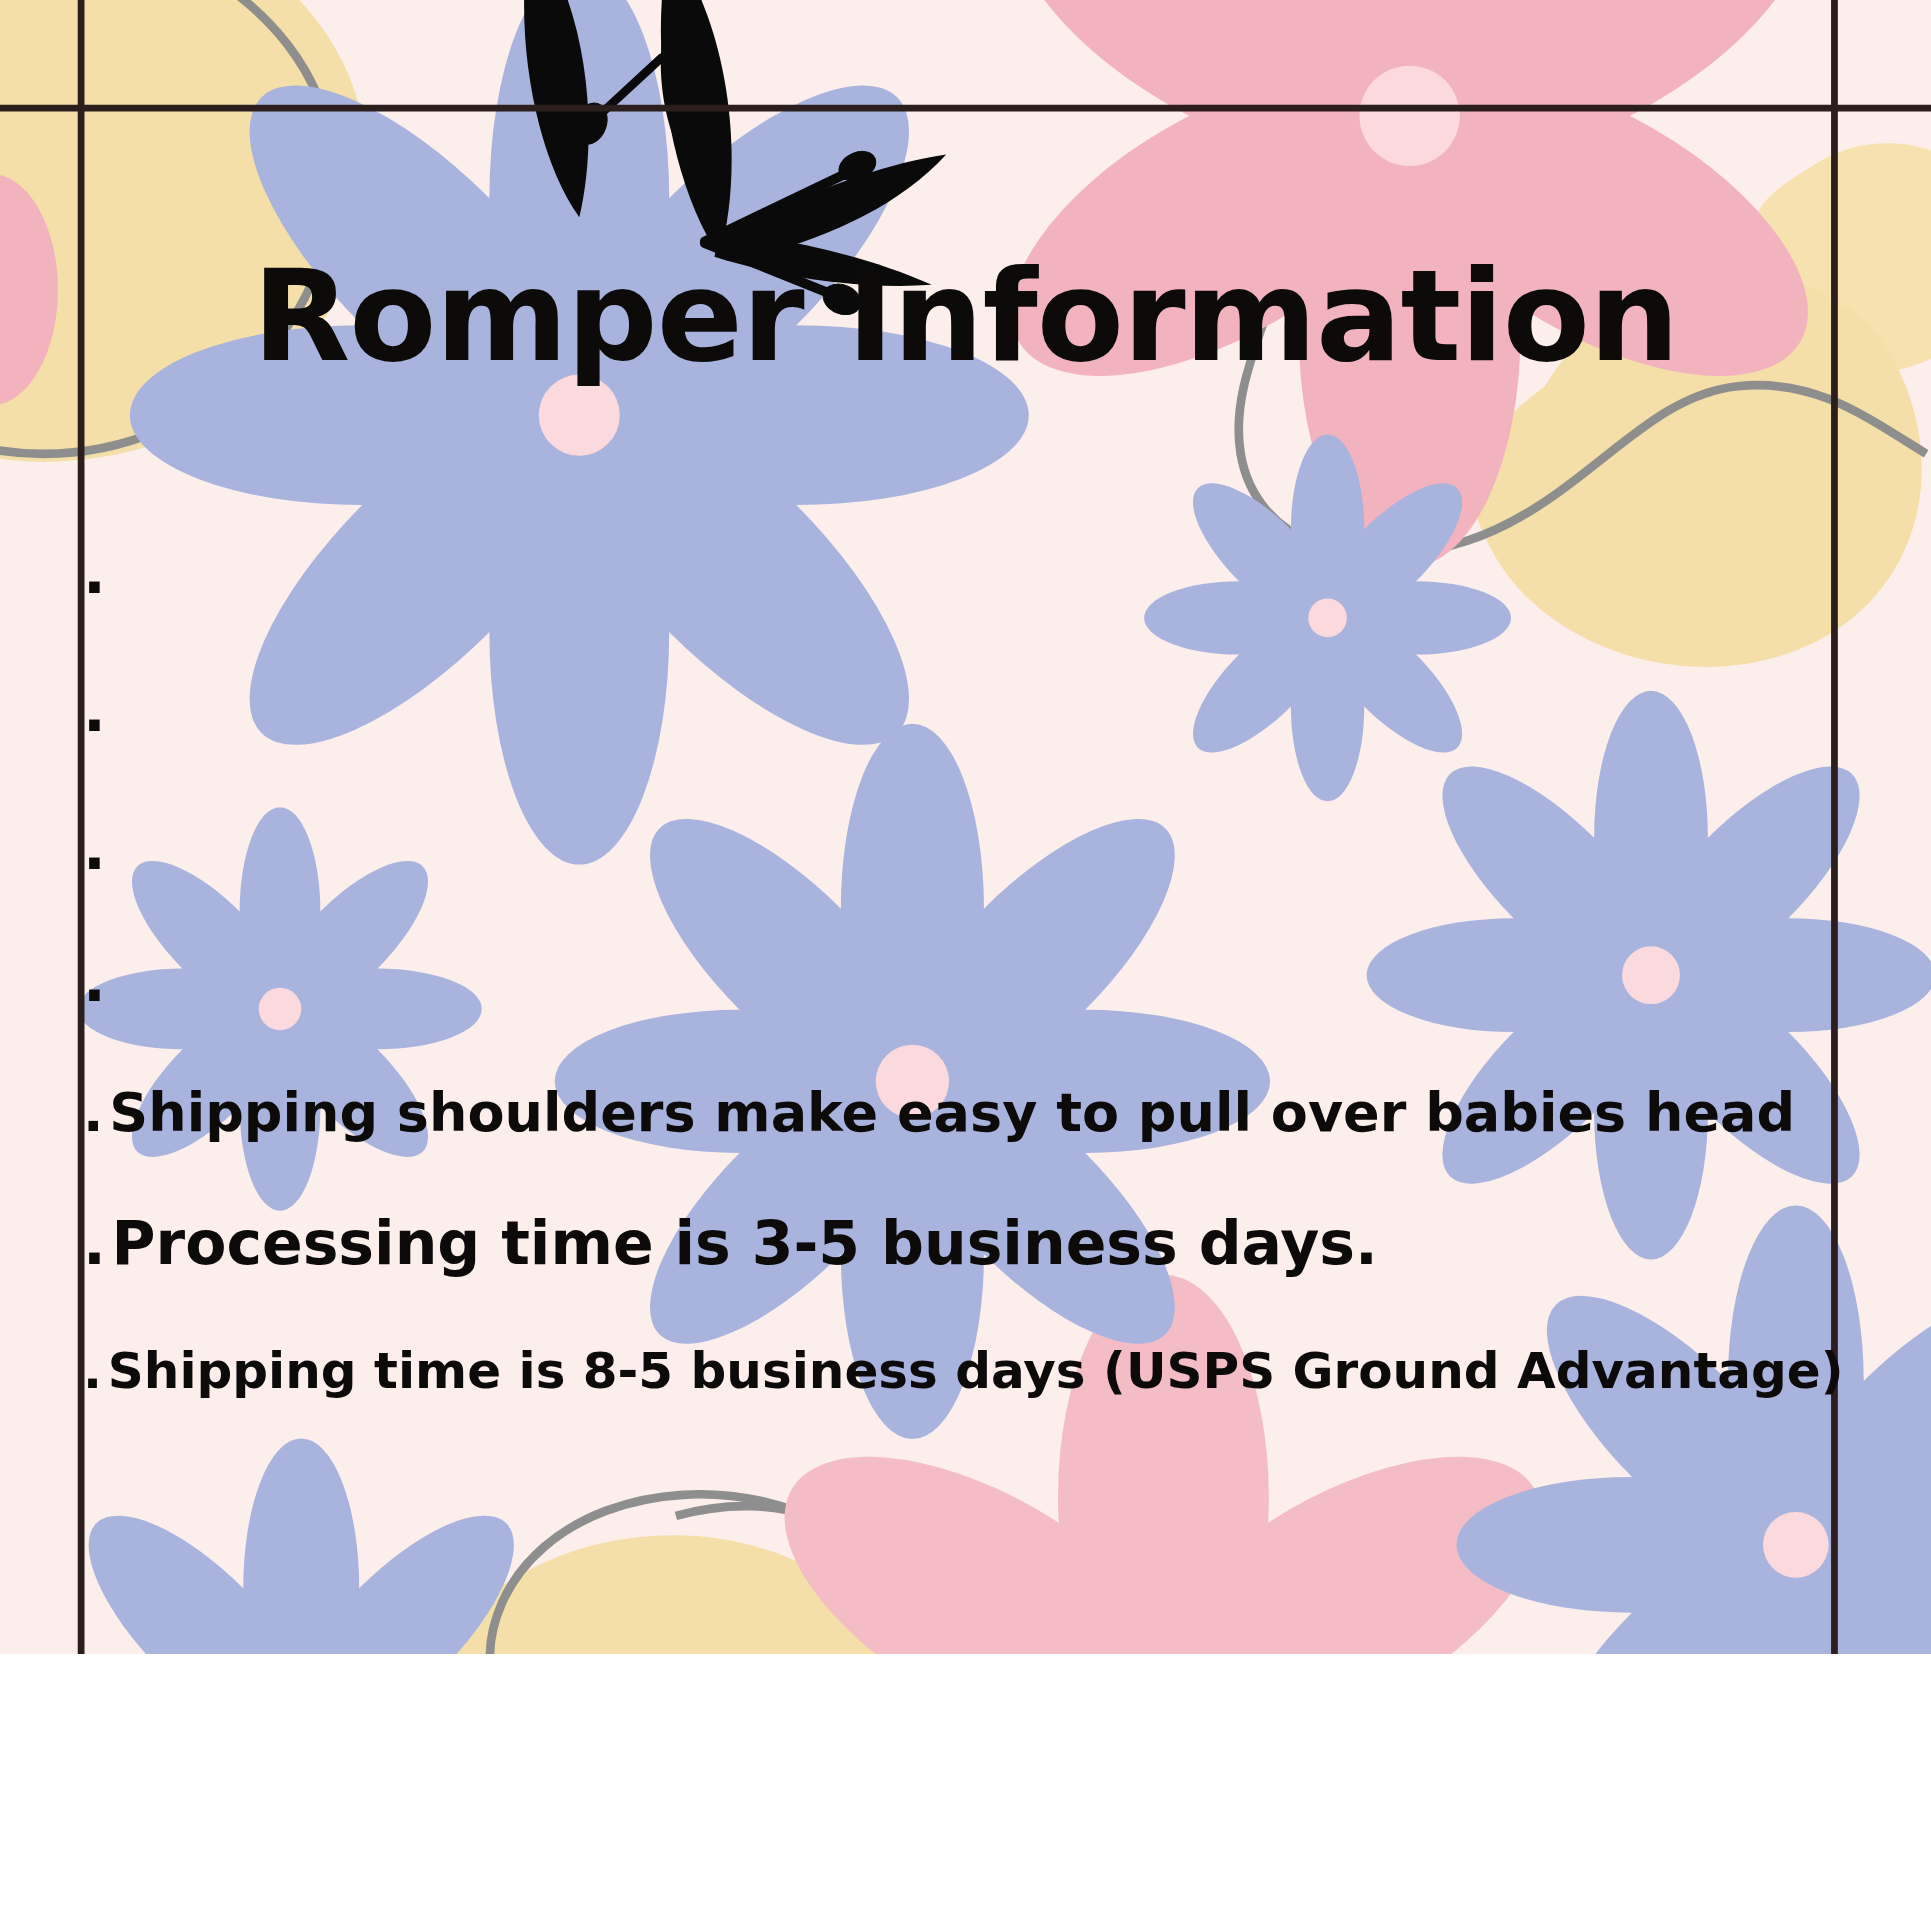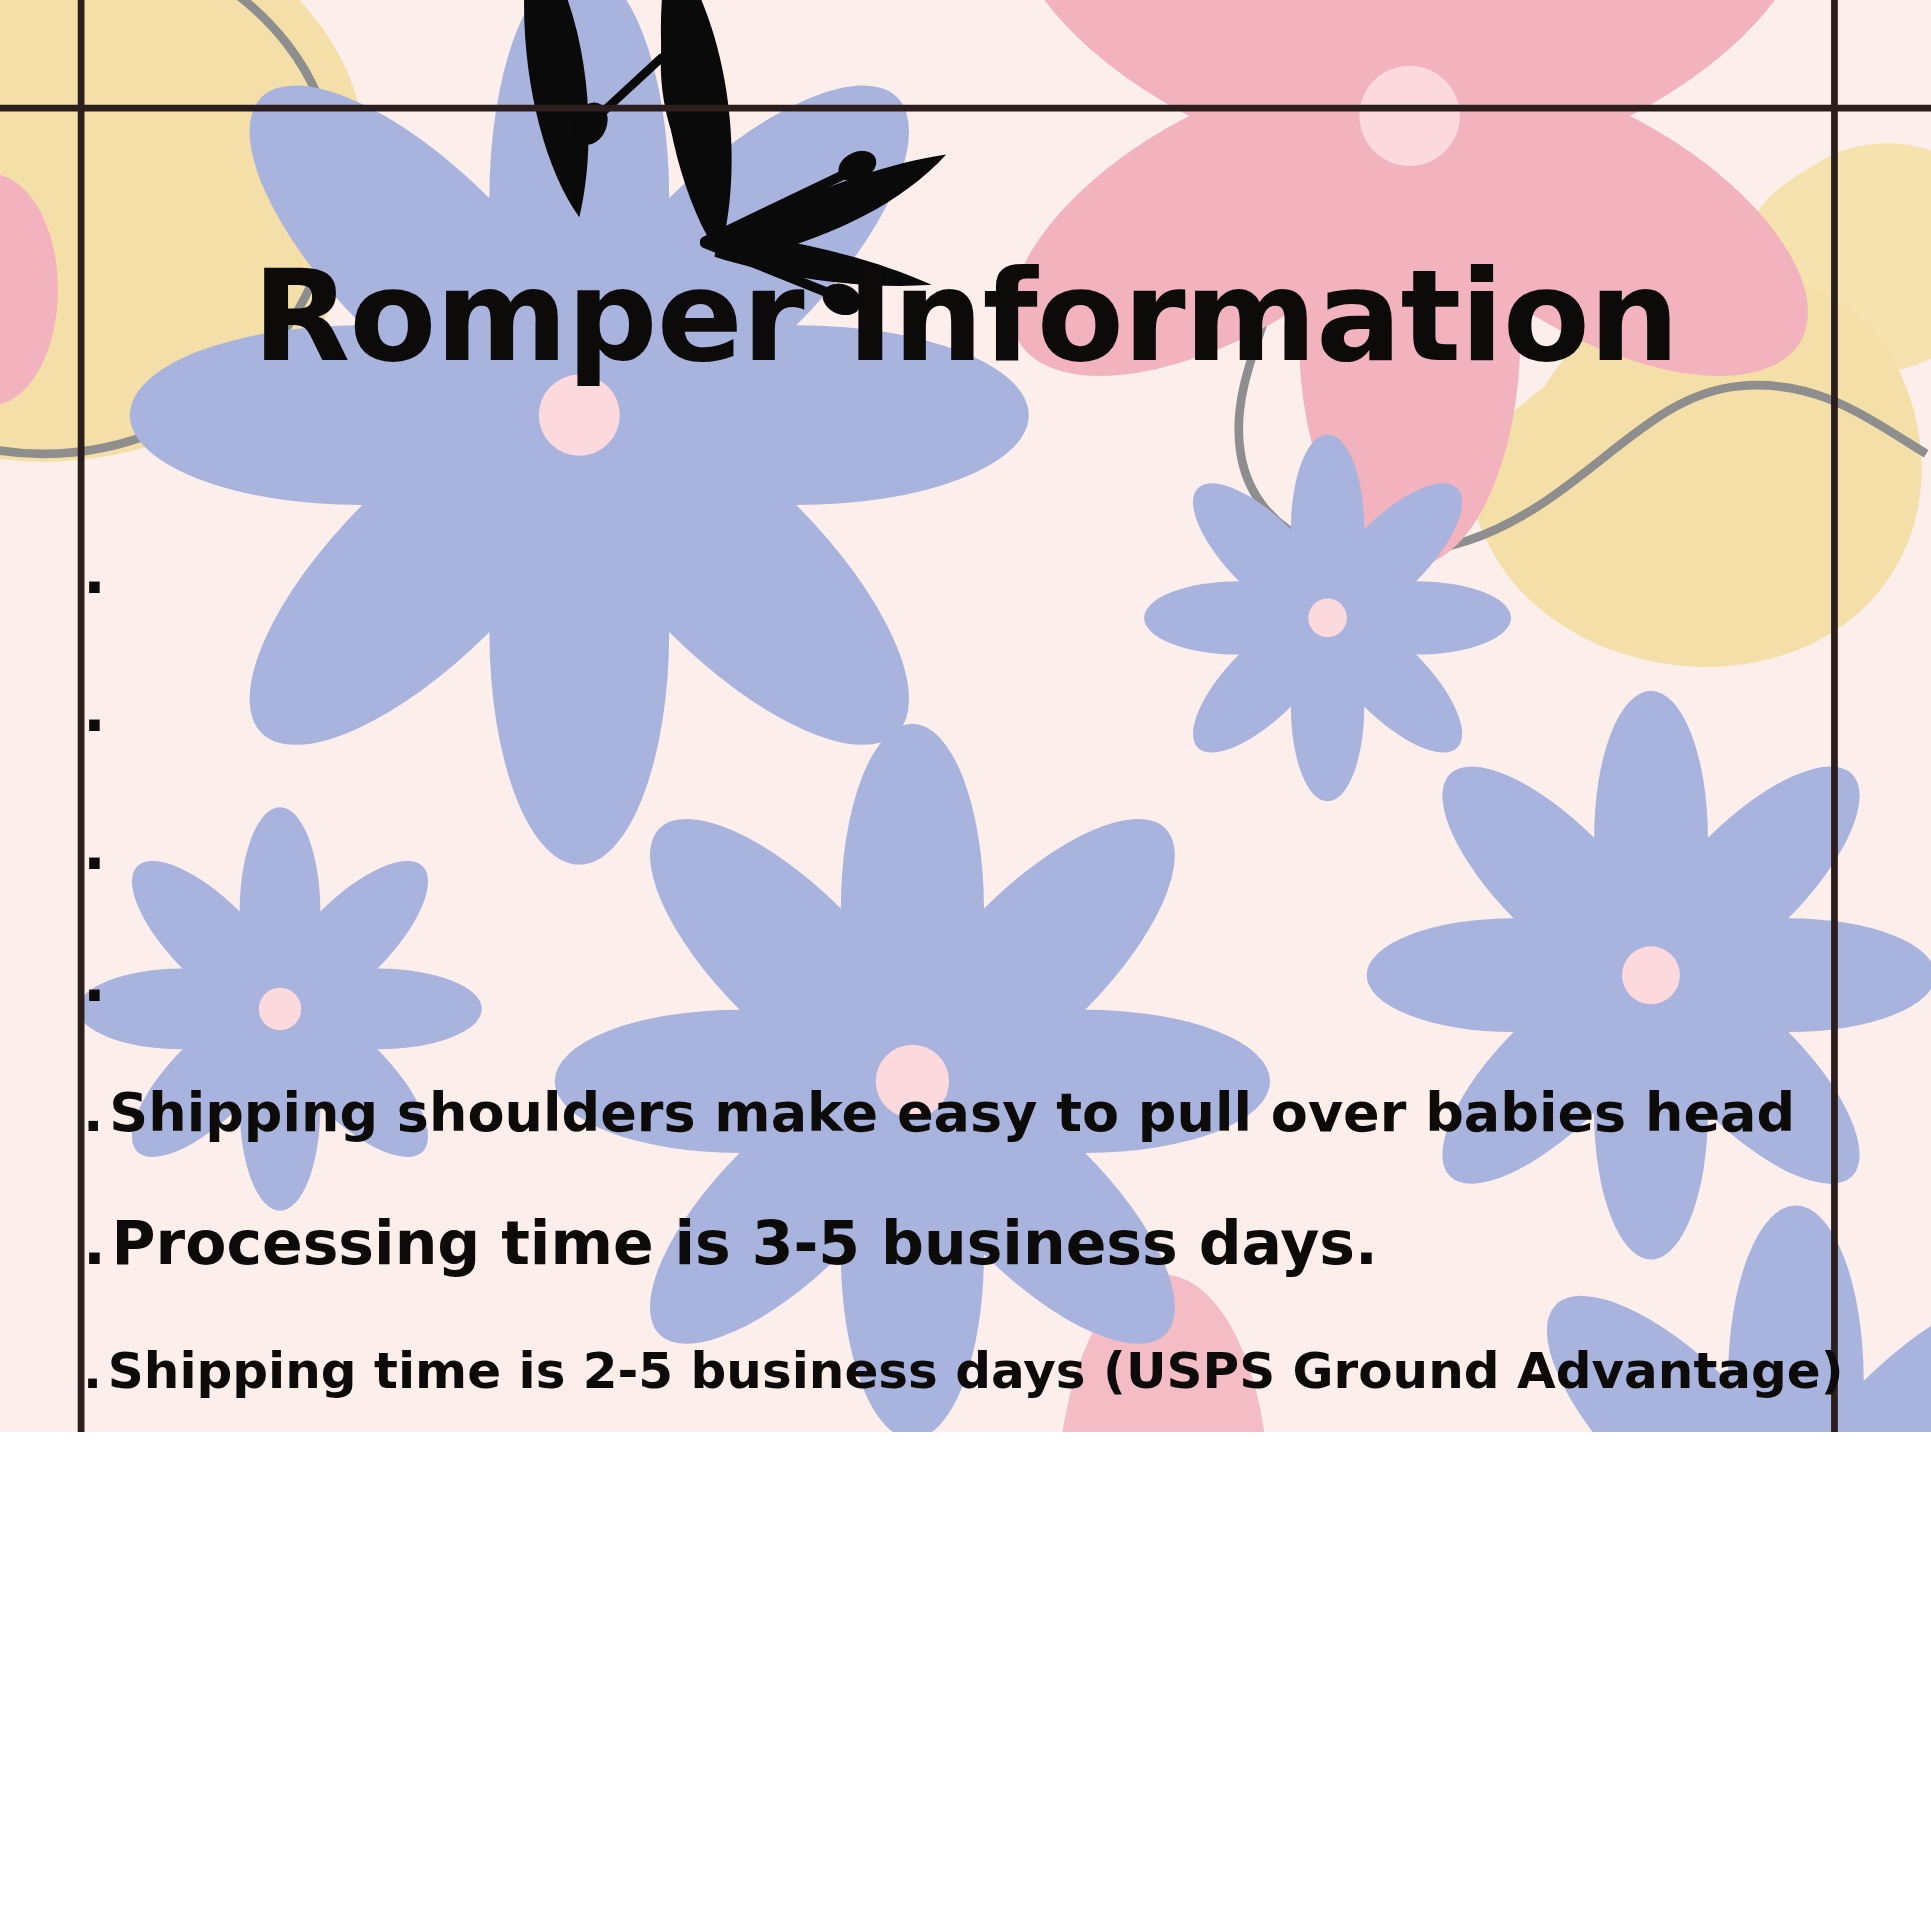--- a/index.html
+++ b/index.html
@@ -3,21 +3,21 @@
 <meta charset="utf-8">
 <style>
   html, body {
     margin: 0;
     padding: 0;
     background: #ffffff;
   }
   #canvas {
     position: relative;
     width: 1931px;
-    height: 1432px;
+    height: 1654px;
     overflow: hidden;
     background: #a3a3a3;
     font-family: "DejaVu Sans", sans-serif;
   }
   #bg-art {
     position: absolute;
     inset: 0;
     width: 1931px;
     height: 1931px;
   }
@@ -264,19 +264,19 @@
         <span class="bullet-text">Shipping shoulders make easy to pull over babies head</span>
       </li>
 
       <li class="bullet-row r5">
         <span class="bullet-dot">.</span>
         <span class="bullet-text">Processing time is 3-5 business days.</span>
       </li>
 
       <li class="bullet-row r6">
         <span class="bullet-dot">.</span>
-        <span class="bullet-text">Shipping time is 2-5 business days (USPS Ground Advantage)</span>
+        <span class="bullet-text">Shipping time is 8-5 business days (USPS Ground Advantage)</span>
       </li>
 
     </ul>
   </div>
 </div>
 
 
 </body></html>

